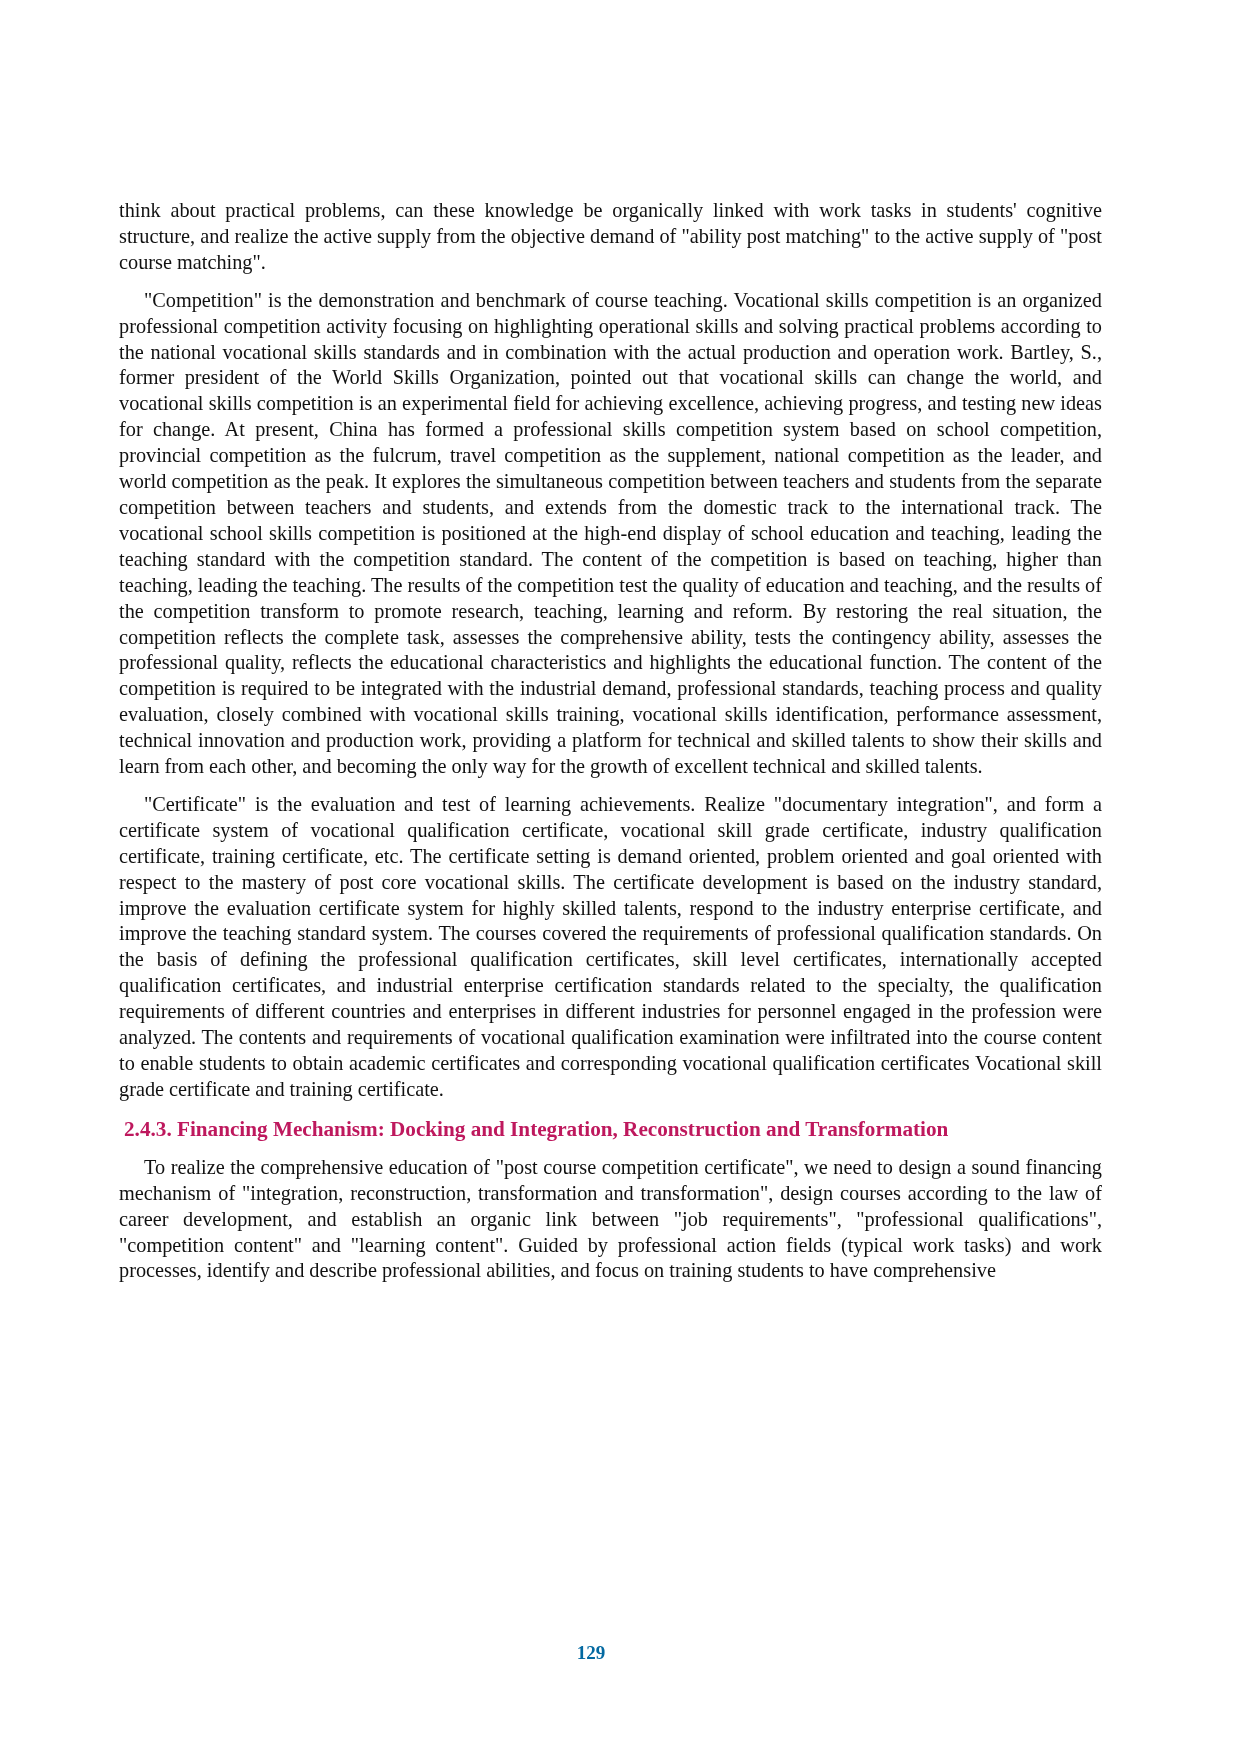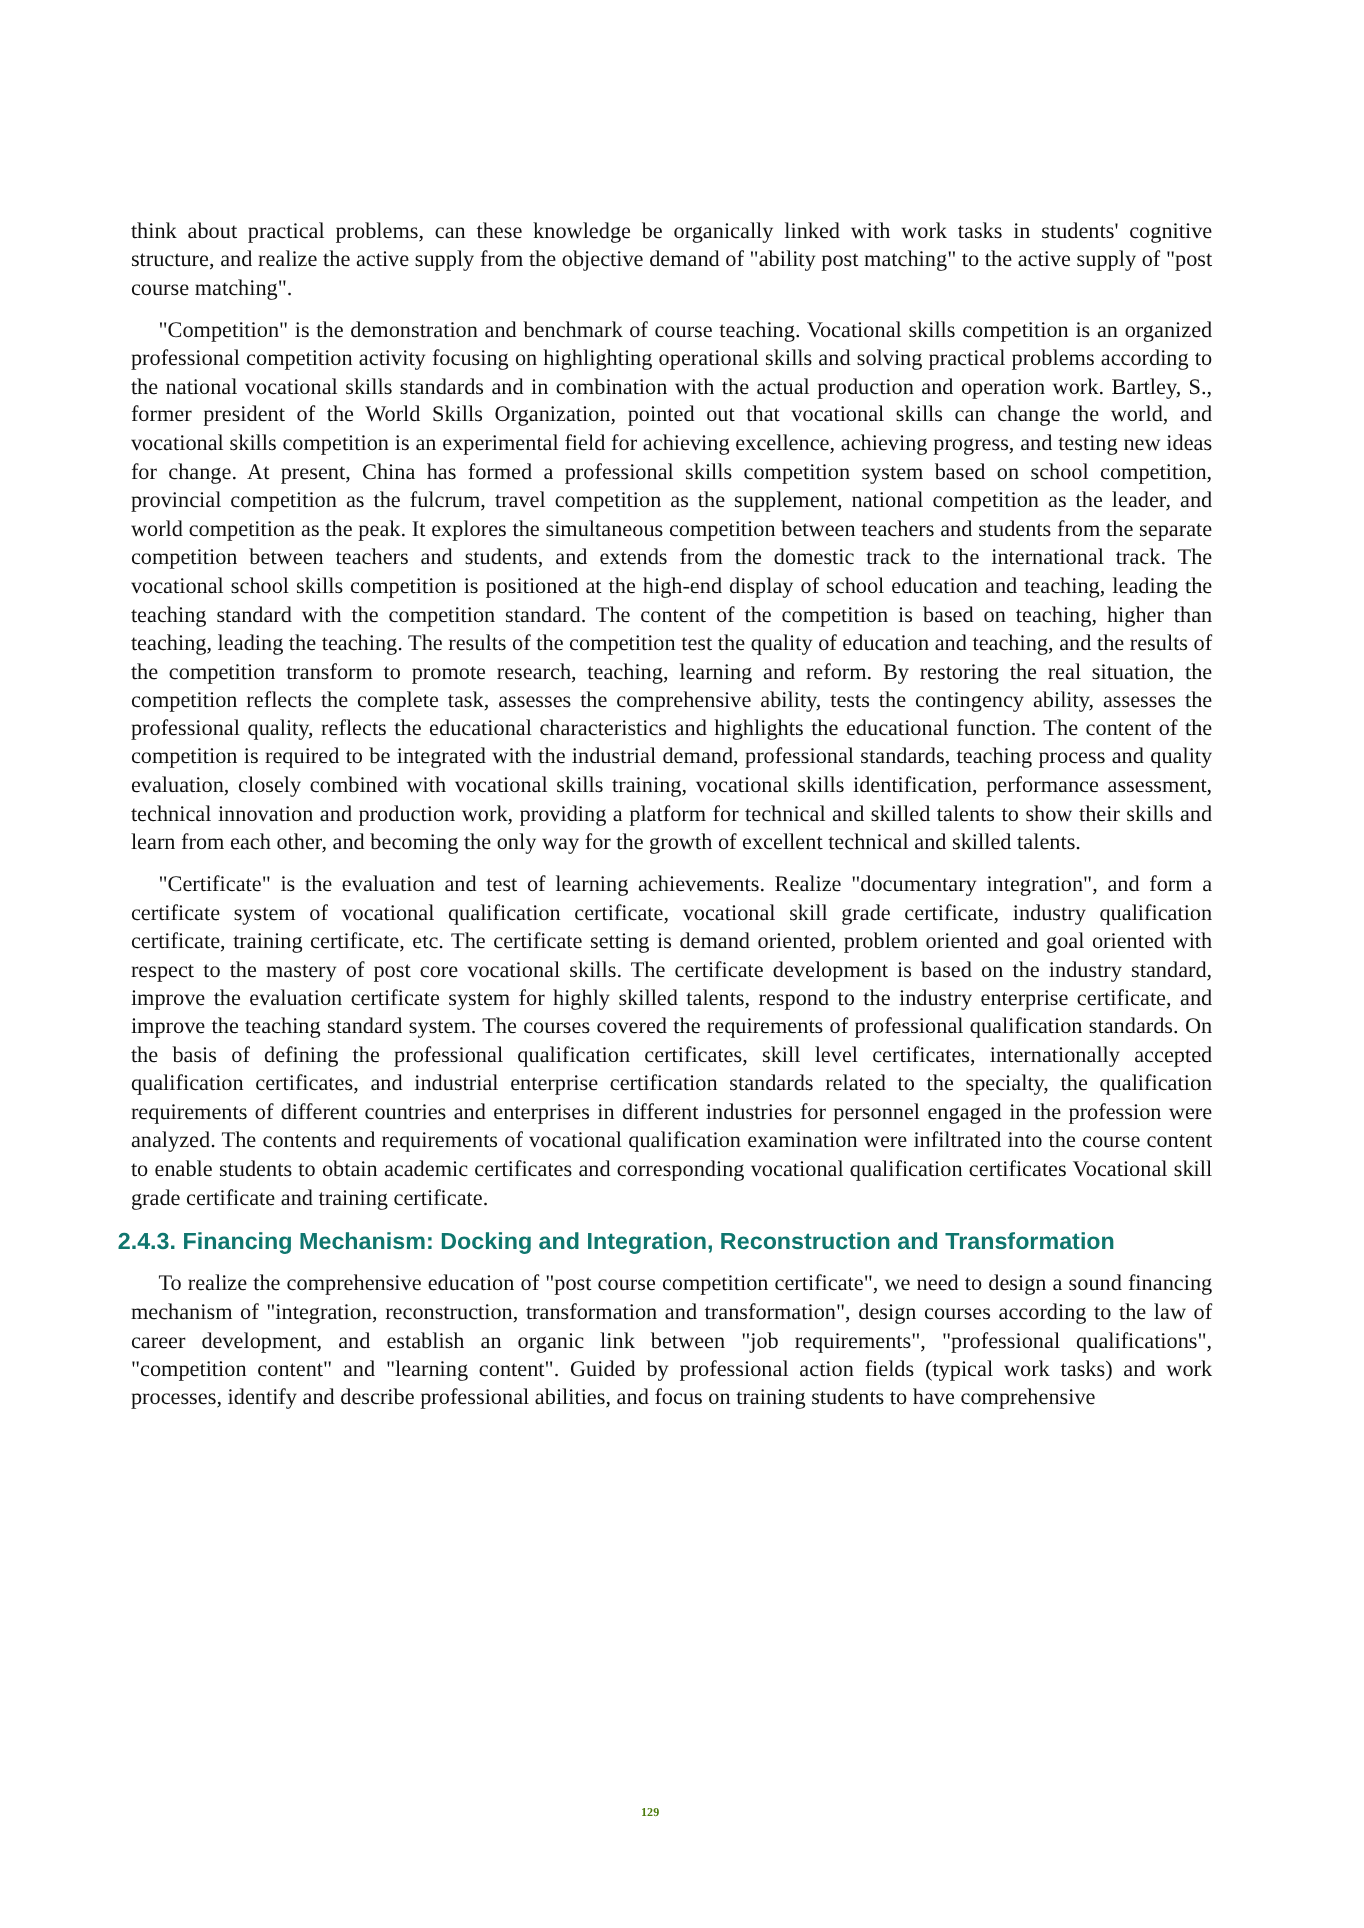--- a/index.html
+++ b/index.html
@@ -14,37 +14,37 @@
     line-height: 25.9px;
     color: #111111;
   }
   .para {
     margin: 12px;
     text-align: justify;
     text-indent: 0;
   }
   .para.indent { text-indent: 25px; }
   .heading {
-    margin: 13px 0 13px 0;
-    font-family: Liberation Sans, sans-serif;
+    margin: 13px 0 13px 17px;
+    font-family: Liberation Serif, serif;
     font-weight: bold;
     font-size: 21.2px;
     line-height: 26px;
-    color: #0f766e;
+    color: #be185d;
   }
   .page-number {
     position: absolute;
     left: 0;
     width: 1182px;
     top: 1642px;
     text-align: center;
     font-family: "Liberation Serif", "DejaVu Serif", serif;
     font-weight: bold;
-    font-size: 11px;
-    color: #4d7c0f;
+    font-size: 19px;
+    color: #0369a1;
   }
 </style>
 </head>
 <body>
 
 <div class="page">
   <p class="para">think about practical problems, can these knowledge be organically linked with work tasks in students' cognitive structure, and realize the active supply from the objective demand of "ability post matching" to the active supply of "post course matching".</p>
   <p class="para indent">"Competition" is the demonstration and benchmark of course teaching. Vocational skills competition is an organized professional competition activity focusing on highlighting operational skills and solving practical problems according to the national vocational skills standards and in combination with the actual production and operation work. Bartley, S., former president of the World Skills Organization, pointed out that vocational skills can change the world, and vocational skills competition is an experimental field for achieving excellence, achieving progress, and testing new ideas for change. At present, China has formed a professional skills competition system based on school competition, provincial competition as the fulcrum, travel competition as the supplement, national competition as the leader, and world competition as the peak. It explores the simultaneous competition between teachers and students from the separate competition between teachers and students, and extends from the domestic track to the international track. The vocational school skills competition is positioned at the high-end display of school education and teaching, leading the teaching standard with the competition standard. The content of the competition is based on teaching, higher than teaching, leading the teaching. The results of the competition test the quality of education and teaching, and the results of the competition transform to promote research, teaching, learning and reform. By restoring the real situation, the competition reflects the complete task, assesses the comprehensive ability, tests the contingency ability, assesses the professional quality, reflects the educational characteristics and highlights the educational function. The content of the competition is required to be integrated with the industrial demand, professional standards, teaching process and quality evaluation, closely combined with vocational skills training, vocational skills identification, performance assessment, technical innovation and production work, providing a platform for technical and skilled talents to show their skills and learn from each other, and becoming the only way for the growth of excellent technical and skilled talents.</p>
   <p class="para indent">"Certificate" is the evaluation and test of learning achievements. Realize "documentary integration", and form a certificate system of vocational qualification certificate, vocational skill grade certificate, industry qualification certificate, training certificate, etc. The certificate setting is demand oriented, problem oriented and goal oriented with respect to the mastery of post core vocational skills. The certificate development is based on the industry standard, improve the evaluation certificate system for highly skilled talents, respond to the industry enterprise certificate, and improve the teaching standard system. The courses covered the requirements of professional qualification standards. On the basis of defining the professional qualification certificates, skill level certificates, internationally accepted qualification certificates, and industrial enterprise certification standards related to the specialty, the qualification requirements of different countries and enterprises in different industries for personnel engaged in the profession were analyzed. The contents and requirements of vocational qualification examination were infiltrated into the course content to enable students to obtain academic certificates and corresponding vocational qualification certificates Vocational skill grade certificate and training certificate.</p>
 

